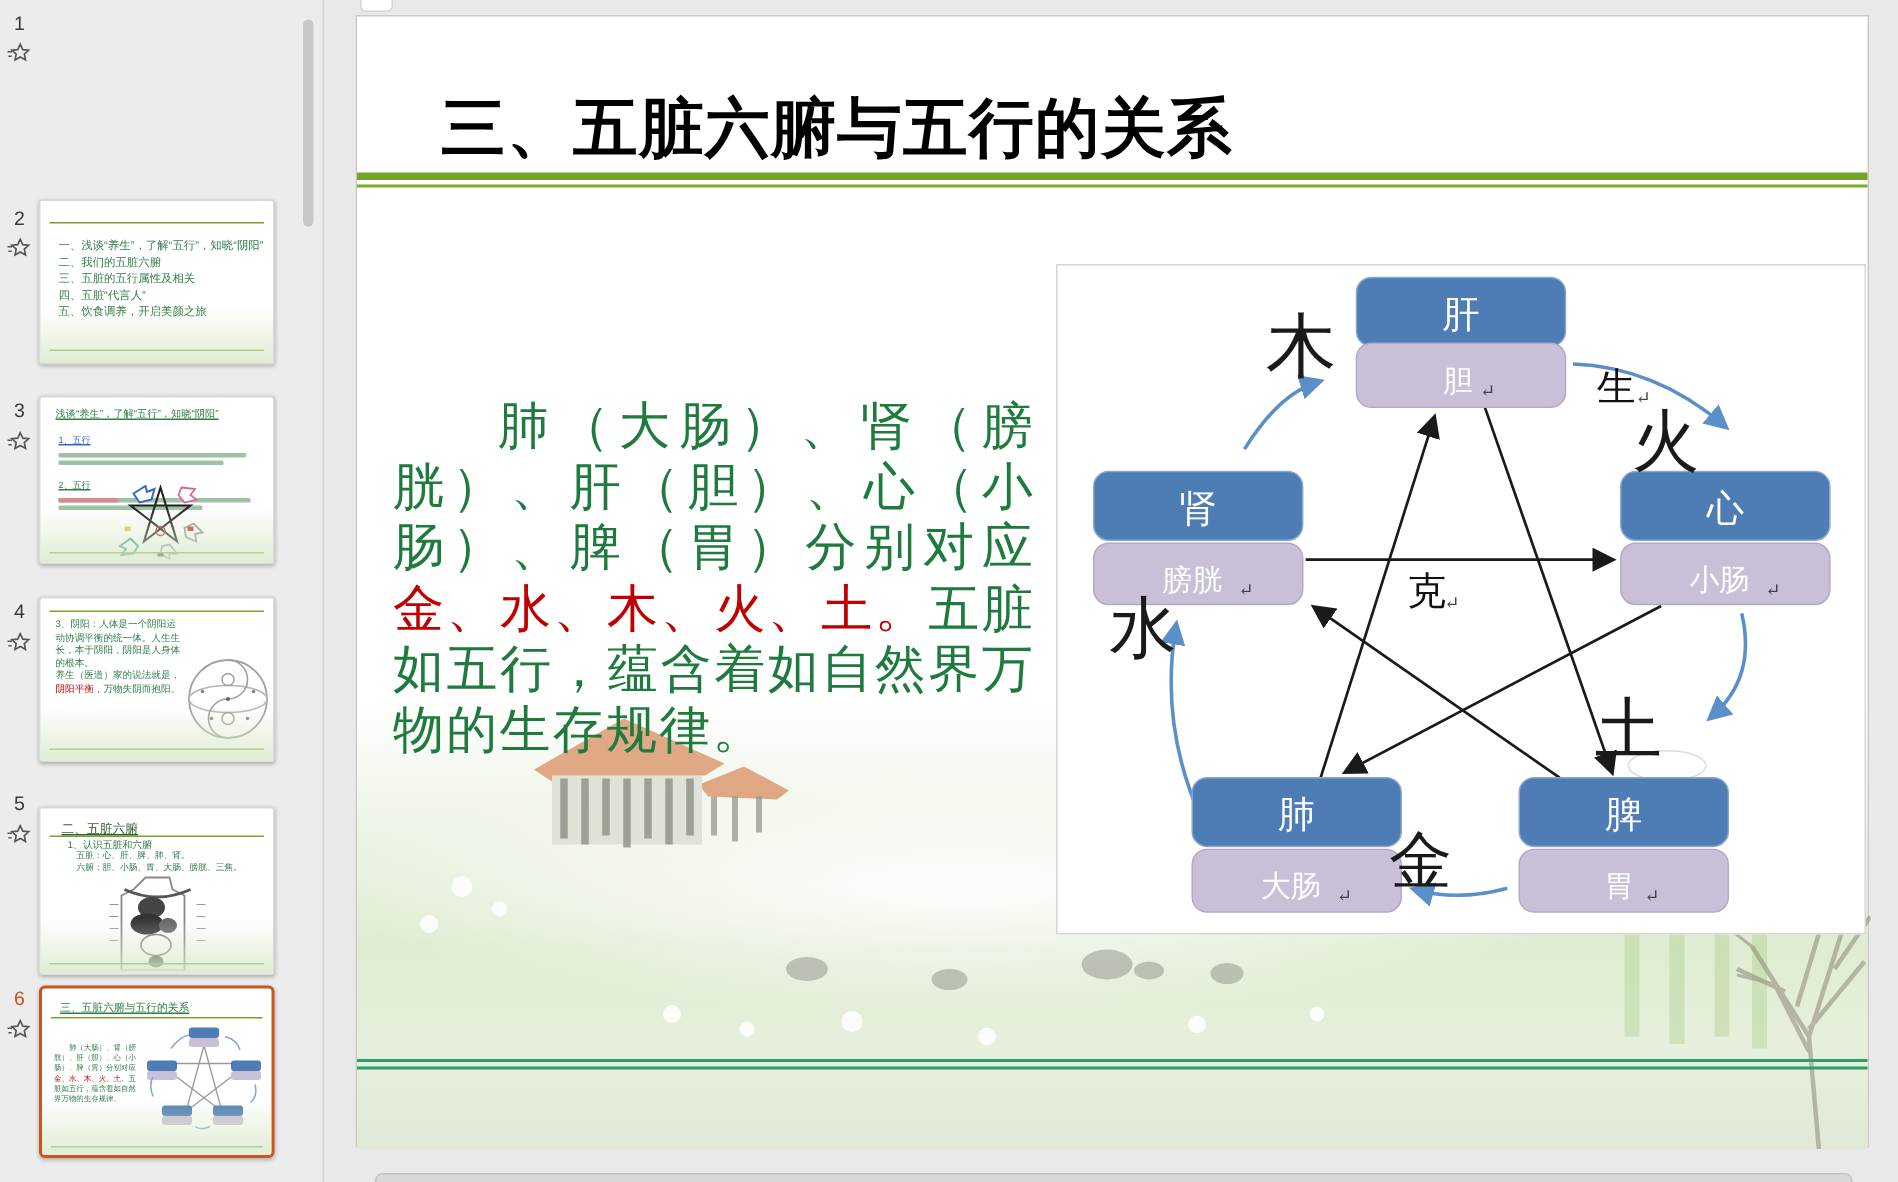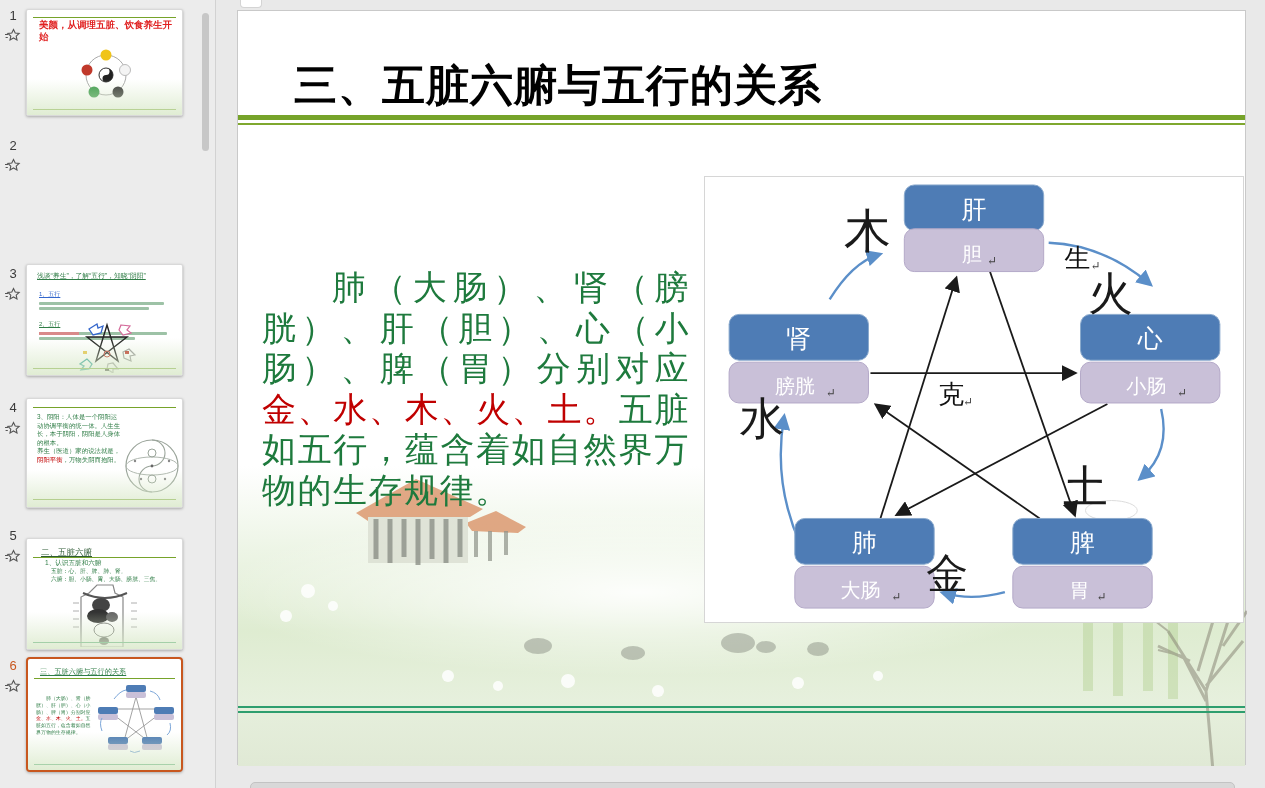--- a/index.html
+++ b/index.html
@@ -63,61 +63,57 @@
       linear-gradient(180deg, rgba(233,242,225,0) 0%, rgba(225,238,213,.6) 28%,
         rgba(219,234,204,.9) 55%, rgba(229,239,219,.95) 78%, rgba(224,233,213,1) 100%); }
   .decor { position:absolute; left:0; top:460px; width:1009px; height:295px; z-index:1; }
   .slide-title { position:absolute; left:56px; top:46px; z-index:3;
     font-size:43px; font-weight:bold; color:#000; letter-spacing:1px; }
   .hr-thick { position:absolute; left:0; top:104px; width:100%; height:5px;
     background:#76a32a; z-index:2; }
   .hr-thin { position:absolute; left:0; top:112px; width:100%; height:2px;
     background:#7fa82f; z-index:2; }
   .body-text { position:absolute; left:24px; top:256px; width:428px; z-index:3;
-    font-family:Liberation Sans, sans-serif; font-size:34px; line-height:40.5px;
+    font-family:Liberation Mono, monospace; font-size:34px; line-height:40.5px;
     color:#1e7a3d; letter-spacing:1.5px; text-indent:70px; text-align:justify; }
   .diagram-panel { position:absolute; left:466px; top:165px; width:540px; height:447px;
     background:#fff; border:1px solid #d6d6d6; z-index:3; }
   .bline1 { position:absolute; left:0; top:695px; width:100%; height:2px;
     background:#2e9e6e; z-index:2; }
   .bline2 { position:absolute; left:0; top:700px; width:100%; height:2px;
     background:#2e9e6e; z-index:2; }
 </style>
 </head>
 <body>
 
 <div class="panel">
 
   <div class="num" style="top:8px">1</div>
   <svg class="staricon" style="top:28px" viewBox="0 0 17 16">
       <path d="M9.5 1.5 l1.7 3.6 3.9.4-2.9 2.6.8 3.9-3.5-2-3.5 2 .8-3.9L3.9 5.5l3.9-.4z" fill="none" stroke="#555" stroke-width="1.1"></path>
       <path d="M1 6.5h3M1.6 9.5h2.2" stroke="#555" stroke-width="1.1"></path>
     </svg>
-  <div class="card" style="top:9px; height:107px">
-    <div class="gline" style="top:7px"></div>
-    <div class="t1-title">美颜，从调理五脏、饮食养生开始</div>
-    <svg style="position:absolute;left:46px;top:33px" width="66" height="62" viewBox="0 0 66 62">
-      <circle cx="33" cy="32" r="20" fill="none" stroke="#aaa" stroke-width="1"></circle>
-      <circle cx="33" cy="12" r="5.5" fill="#f0c419"></circle>
-      <circle cx="52" cy="27" r="5.5" fill="#f4f4f4" stroke="#bbb"></circle>
-      <circle cx="45" cy="49" r="5.5" fill="#333"></circle>
-      <circle cx="21" cy="49" r="5.5" fill="#3a9a4a"></circle>
-      <circle cx="14" cy="27" r="5.5" fill="#c0392b"></circle>
-      <circle cx="33" cy="32" r="7" fill="#fff" stroke="#333"></circle>
-      <path d="M33 25a7 7 0 0 1 0 14 3.5 3.5 0 0 1 0-7 3.5 3.5 0 0 0 0-7z" fill="#222"></path>
-    </svg>
-    <div class="gline" style="bottom:5px"></div>
-    <div class="mini-wash"></div>
-  </div>
 
   <div class="num" style="top:138px">2</div>
   <svg class="staricon" style="top:158px" viewBox="0 0 17 16">
       <path d="M9.5 1.5 l1.7 3.6 3.9.4-2.9 2.6.8 3.9-3.5-2-3.5 2 .8-3.9L3.9 5.5l3.9-.4z" fill="none" stroke="#555" stroke-width="1.1"></path>
       <path d="M1 6.5h3M1.6 9.5h2.2" stroke="#555" stroke-width="1.1"></path>
     </svg>
+  <div class="card" style="top:133px; height:110px">
+    <div class="gline" style="top:14px"></div>
+    <div class="t2-list">
+      <div>一、浅谈“养生”，了解“五行”，知晓“阴阳”</div>
+      <div>二、我们的五脏六腑</div>
+      <div>三、五脏的五行属性及相关</div>
+      <div>四、五脏“代言人”</div>
+      <div>五、饮食调养，开启美颜之旅</div>
+    </div>
+    <div class="gline" style="bottom:8px"></div>
+    <div class="mini-wash"></div>
+  </div>
 
   <div class="num" style="top:266px">3</div>
   <svg class="staricon" style="top:287px" viewBox="0 0 17 16">
       <path d="M9.5 1.5 l1.7 3.6 3.9.4-2.9 2.6.8 3.9-3.5-2-3.5 2 .8-3.9L3.9 5.5l3.9-.4z" fill="none" stroke="#555" stroke-width="1.1"></path>
       <path d="M1 6.5h3M1.6 9.5h2.2" stroke="#555" stroke-width="1.1"></path>
     </svg>
   <div class="card" style="top:264px; height:112px">
     <div class="t3-title">浅谈“养生”，了解“五行”，知晓“阴阳”</div>
     <div style="position:absolute; left:12px; top:17px; width:132px">
       <span class="t3-item">1、五行</span>

